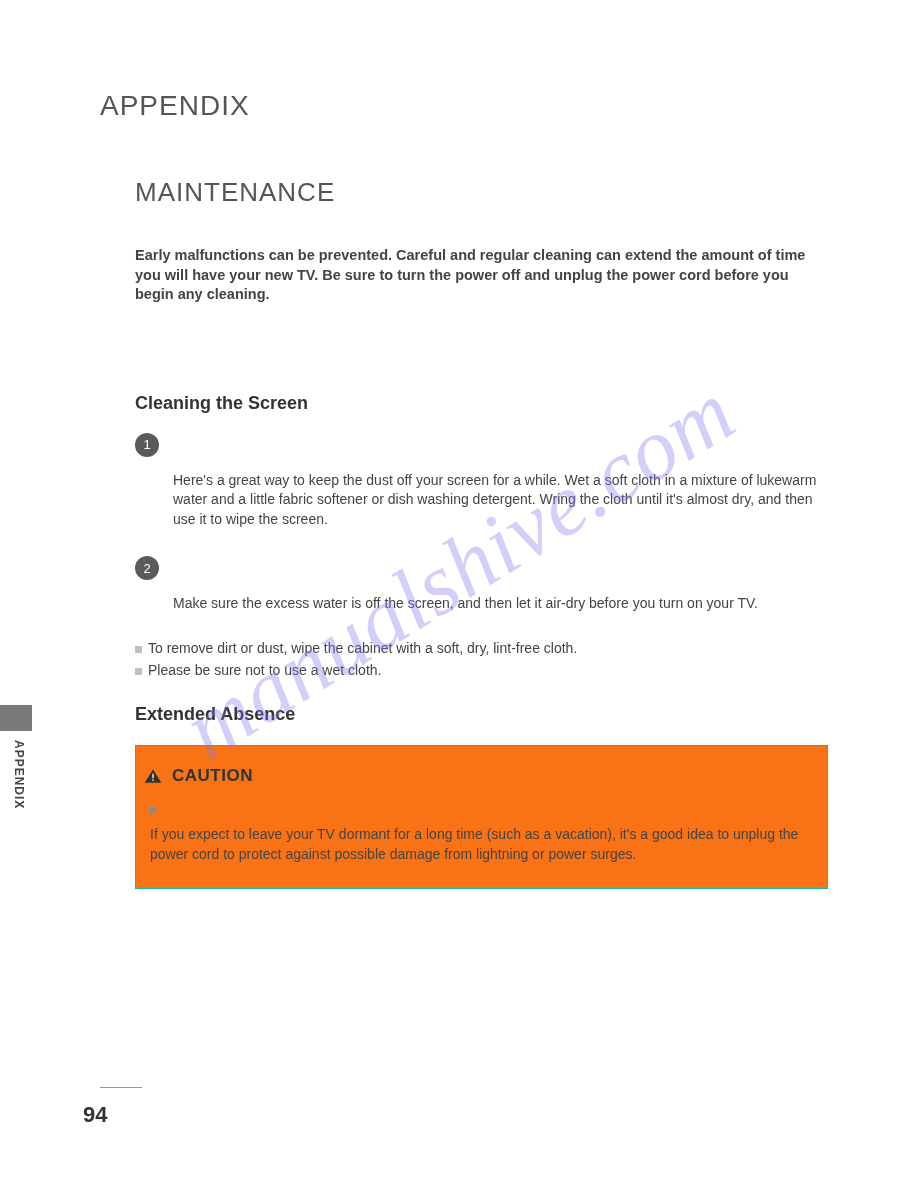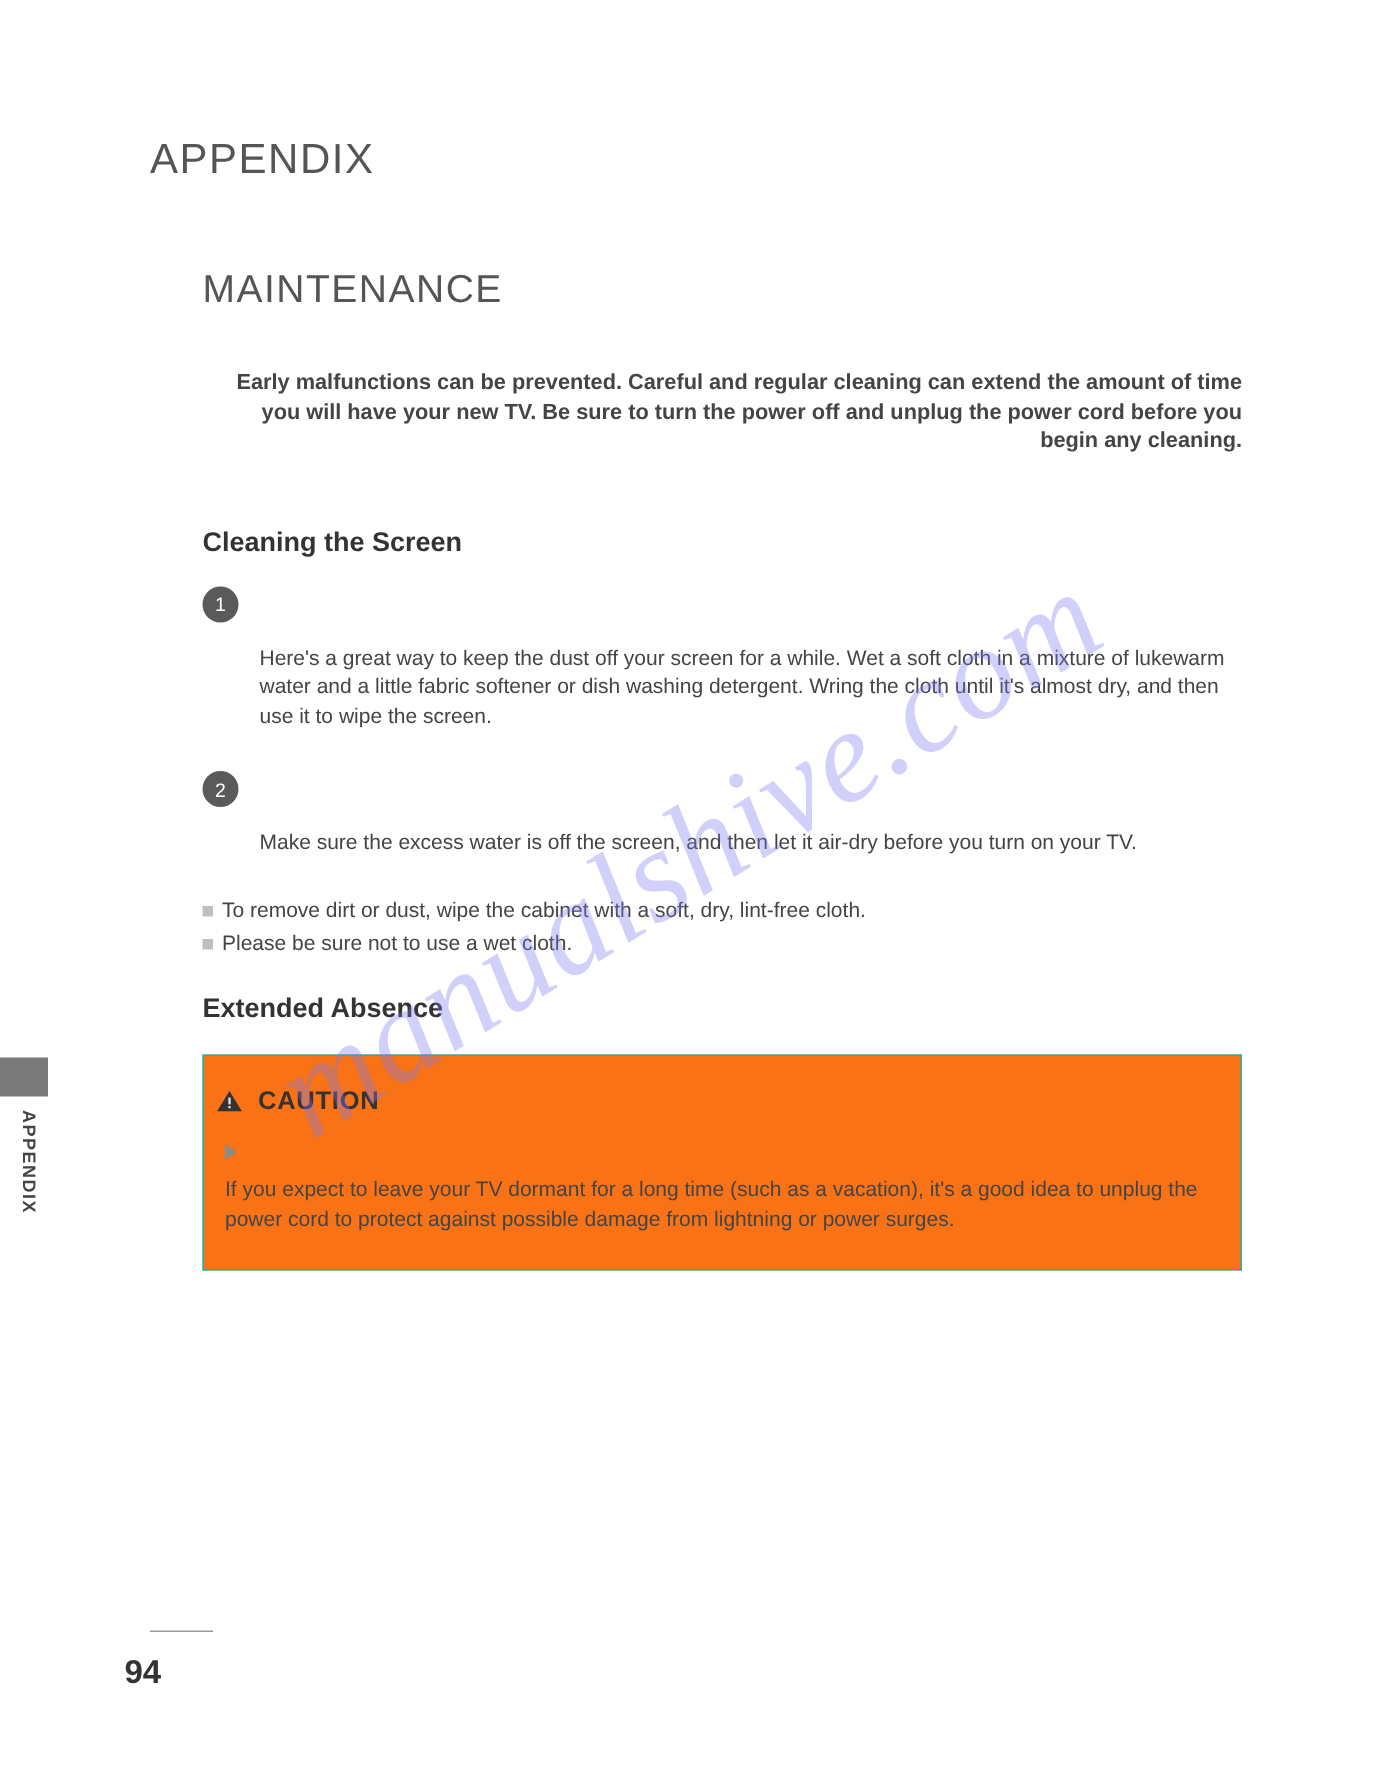--- a/index.html
+++ b/index.html
@@ -34,22 +34,21 @@
     font-weight: 400;
     letter-spacing: 1px;
     color: #555;
     margin-bottom: 38px;
   }
   .intro {
     font-size: 14.5px;
     line-height: 1.35;
     font-weight: 600;
     color: #444;
-    margin-bottom: 46px;
-    text-align: right;
+    margin-bottom: 88px;
   }
   .subheading {
     font-size: 18px;
     font-weight: 700;
     color: #333;
     margin-bottom: 18px;
   }
   .step {
     display: flex;
     align-items: flex-start;

